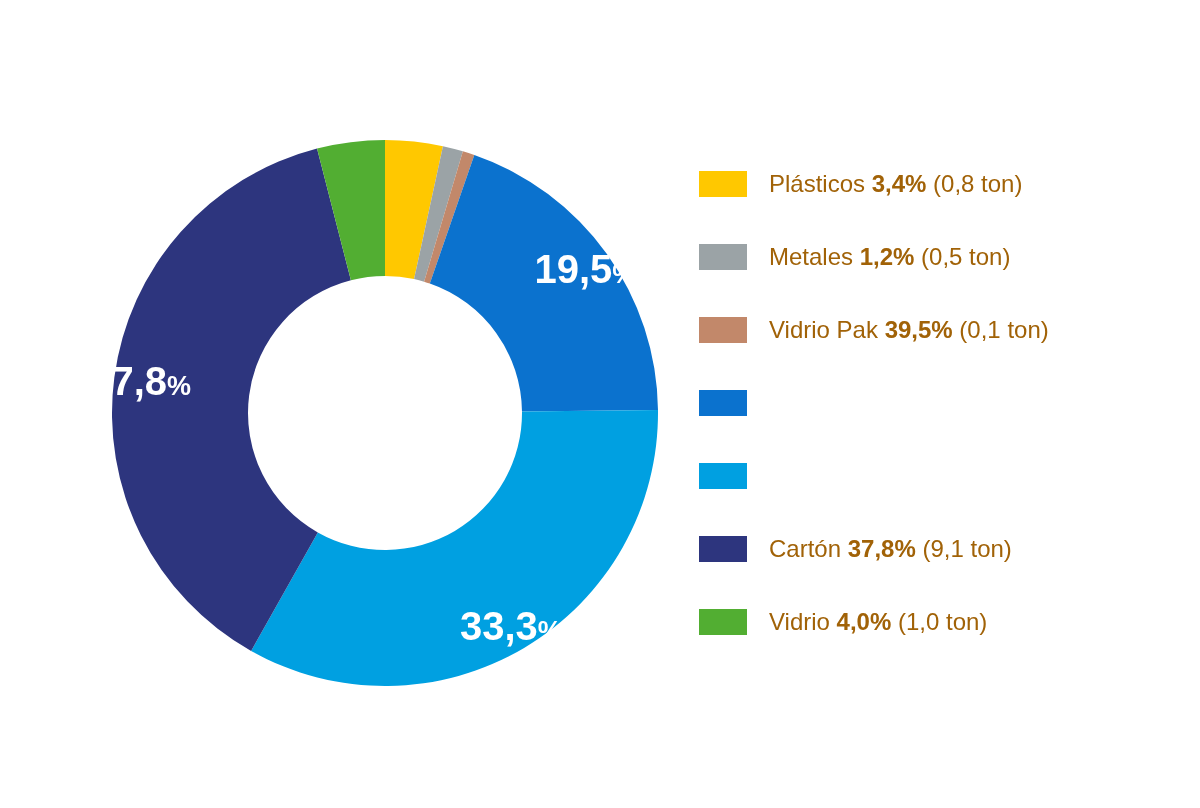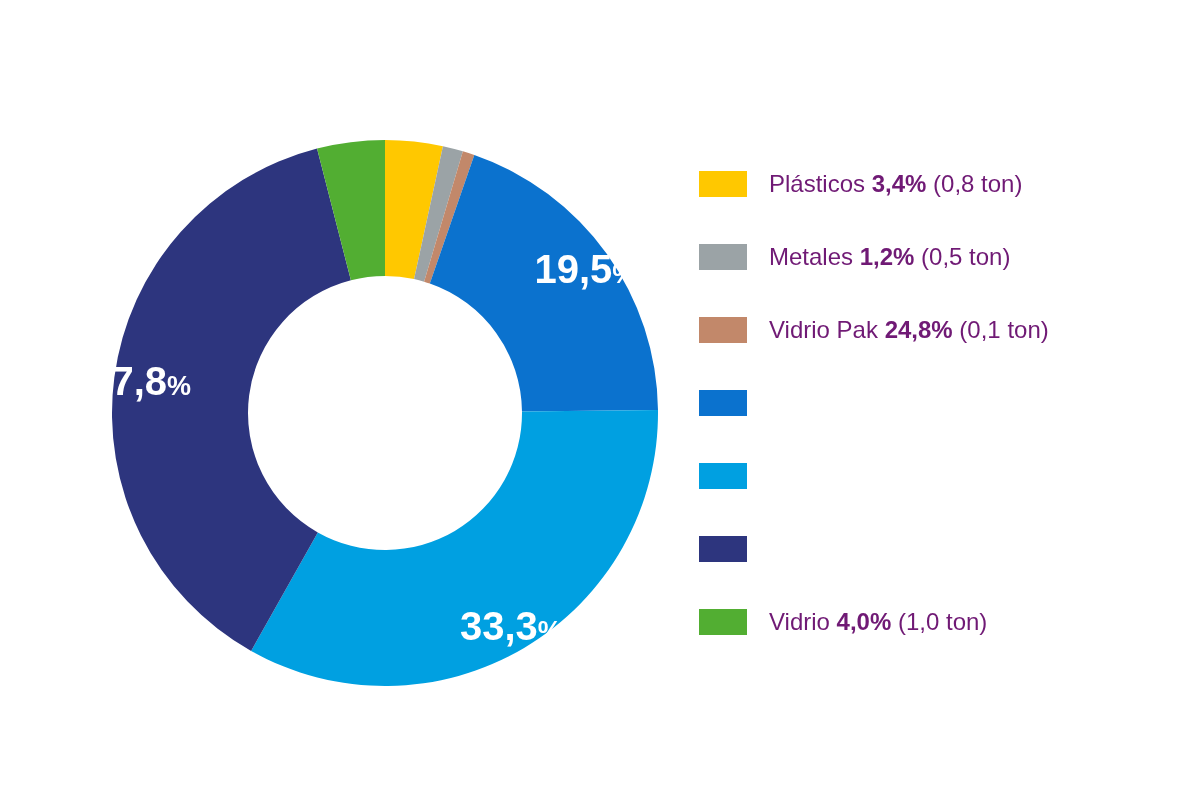--- a/index.html
+++ b/index.html
@@ -62,21 +62,21 @@
 
   .legend-swatch {
     width: 48px;
     height: 26px;
     flex: 0 0 48px;
   }
   .legend-text {
     margin-left: 22px;
     font-family: "Liberation Sans", sans-serif;
     font-size: 24px;
-    color: #701a75;
+    color: #a16207;
     white-space: nowrap;
     line-height: 26px;
   }
   .legend-text .lbl { font-weight: normal; }
   .legend-text .pct { font-weight: bold; }
   .legend-text .tons { font-weight: normal; }
 </style>
 </head>
 <body>
 
@@ -112,30 +112,31 @@
       <div class="legend-item">
         <span class="legend-swatch" style="background: rgb(255, 200, 0);"></span>
         <span class="legend-text"><span class="lbl">Plásticos </span><span class="pct">3,4%</span><span class="tons"> (0,8 ton)</span></span>
       </div>
       <div class="legend-item">
         <span class="legend-swatch" style="background: rgb(155, 163, 166);"></span>
         <span class="legend-text"><span class="lbl">Metales </span><span class="pct">1,2%</span><span class="tons"> (0,5 ton)</span></span>
       </div>
       <div class="legend-item">
         <span class="legend-swatch" style="background: rgb(194, 136, 106);"></span>
-        <span class="legend-text"><span class="lbl">Vidrio Pak </span><span class="pct">24,8%</span><span class="tons"> (0,1 ton)</span></span>
+        <span class="legend-text"><span class="lbl">Vidrio Pak </span><span class="pct">39,5%</span><span class="tons"> (0,1 ton)</span></span>
       </div>
       <div class="legend-item">
         <span class="legend-swatch" style="background: rgb(11, 114, 206);"></span>
       </div>
       <div class="legend-item">
         <span class="legend-swatch" style="background: rgb(0, 160, 225);"></span>
       </div>
       <div class="legend-item">
         <span class="legend-swatch" style="background: rgb(45, 53, 126);"></span>
+        <span class="legend-text"><span class="lbl">Cartón </span><span class="pct">37,8%</span><span class="tons"> (9,1 ton)</span></span>
       </div>
       <div class="legend-item">
         <span class="legend-swatch" style="background: rgb(82, 174, 50);"></span>
         <span class="legend-text"><span class="lbl">Vidrio </span><span class="pct">4,0%</span><span class="tons"> (1,0 ton)</span></span>
       </div>
     </div>
 
 </div>
 
 </body></html>

